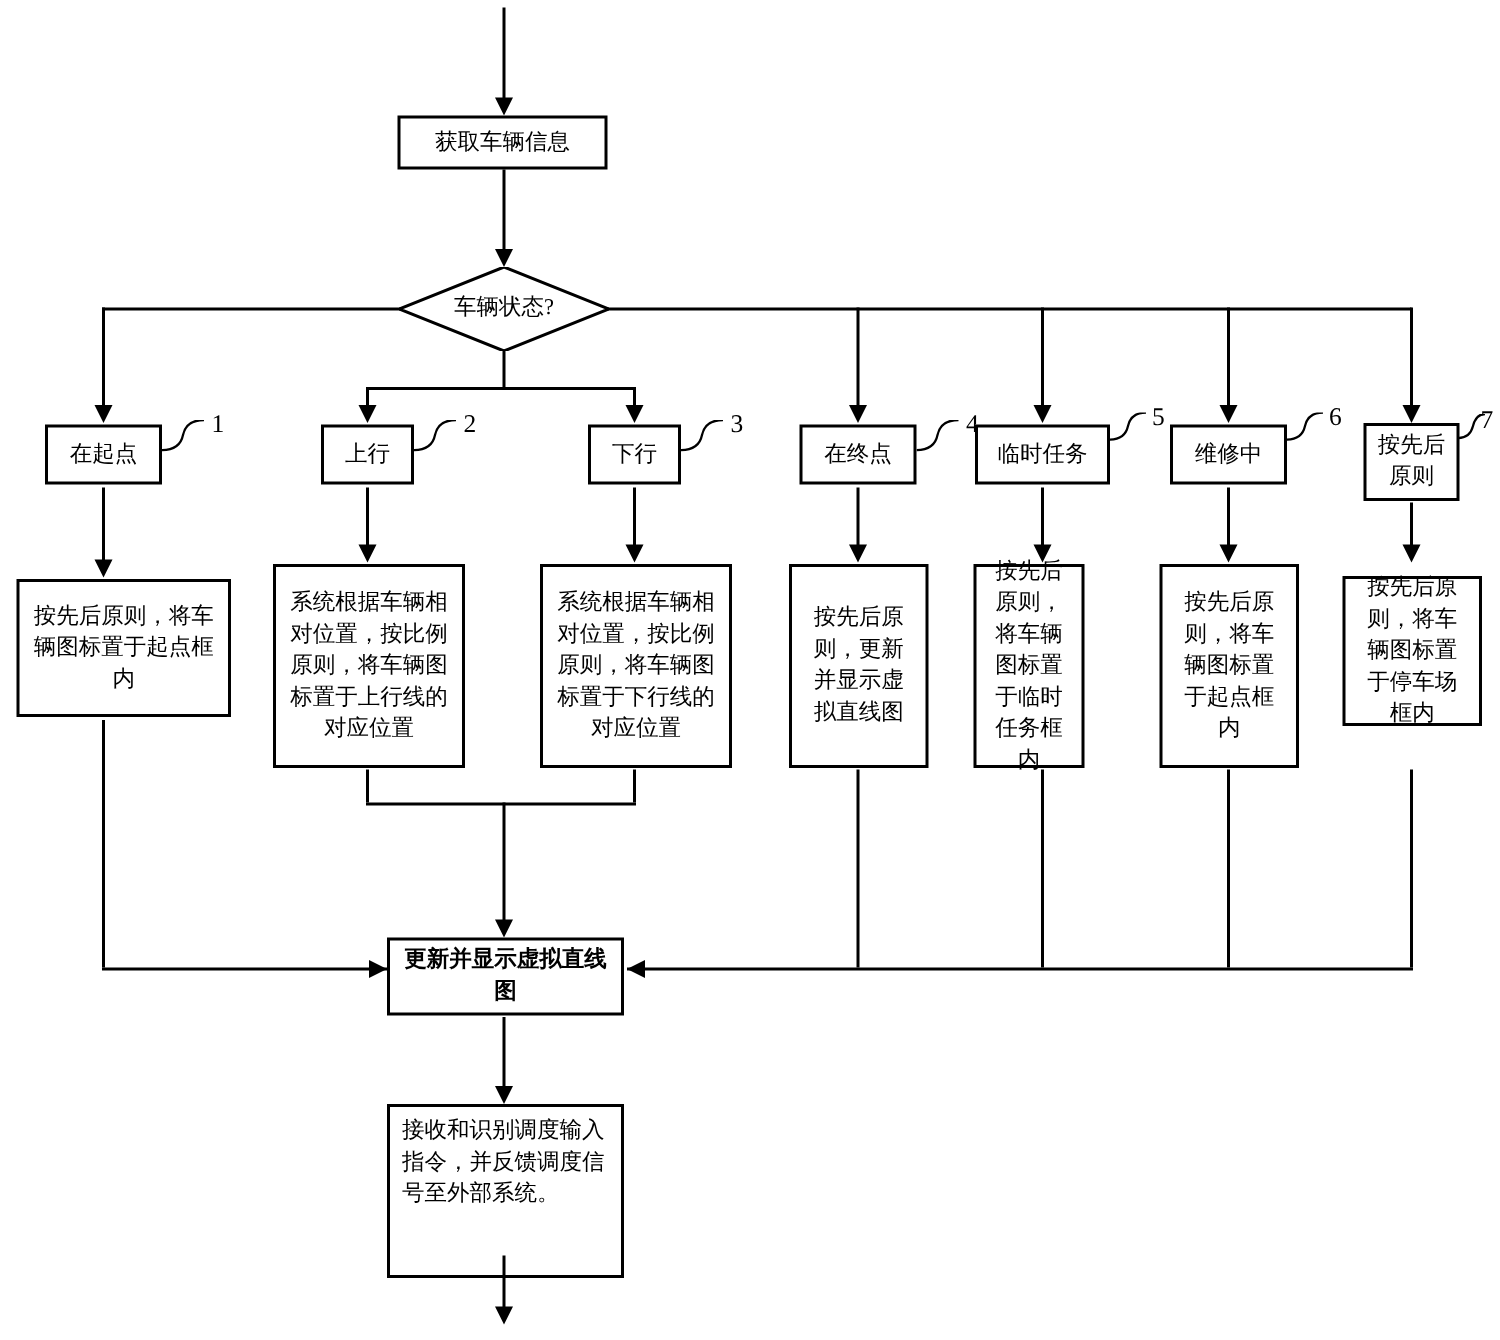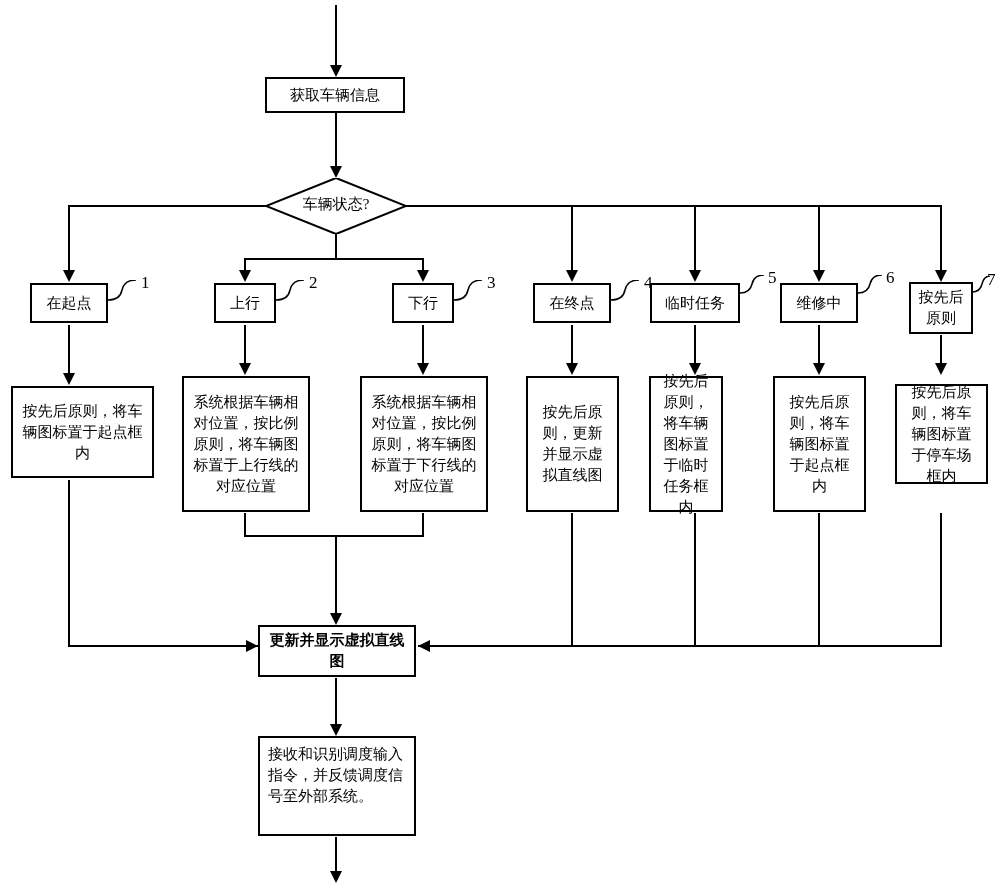--- a/index.html
+++ b/index.html
@@ -205,18 +205,18 @@
 <div class="arrow-head" style="left:246px; top:640px; border-top:6px solid transparent; border-bottom:6px solid transparent; border-left:12px solid #000;"></div>
 <div class="arrow-head" style="left:418px; top:640px; border-top:6px solid transparent; border-bottom:6px solid transparent; border-right:12px solid #000;"></div>
 
 <div class="box" style="left:258px; top:625px; width:158px; height:52px;font-weight:bold;">
   <span>更新并显示虚拟直线图</span>
 </div>
 
 <div class="arrow-line" style="left:335px; top:678px; width:2px; height:48px;"></div>
 <div class="arrow-head arrow-down" style="left:330px; top:724px;"></div>
 
-<div class="box" style="left:258px; top:736px; width:158px; height:100px; text-align:left; align-items:flex-start;">
+<div class="box" style="left:258px; top:736px; width:158px; height:116px; text-align:left; align-items:flex-start;">
   <span>接收和识别调度输入指令，并反馈调度信号至外部系统。</span>
 </div>
 
 <div class="arrow-line" style="left:335px; top:837px; width:2px; height:36px;"></div>
 <div class="arrow-head arrow-down" style="left:330px; top:871px;"></div>
 
 </body></html>

